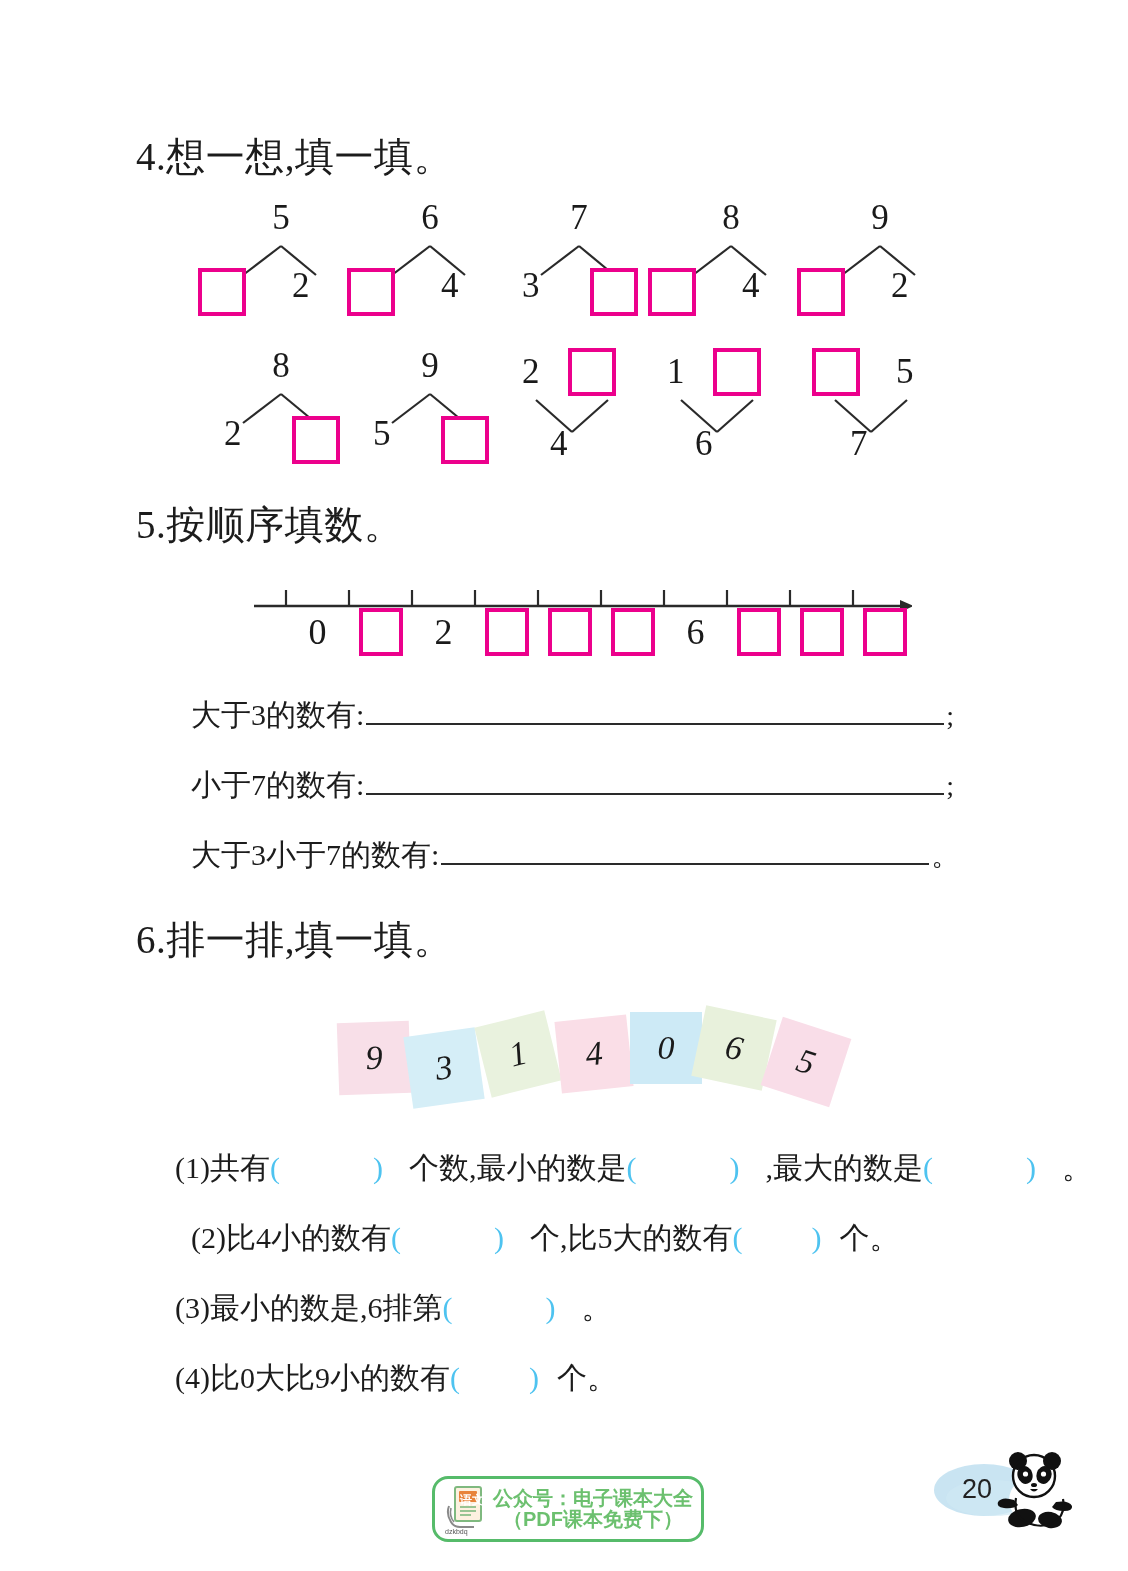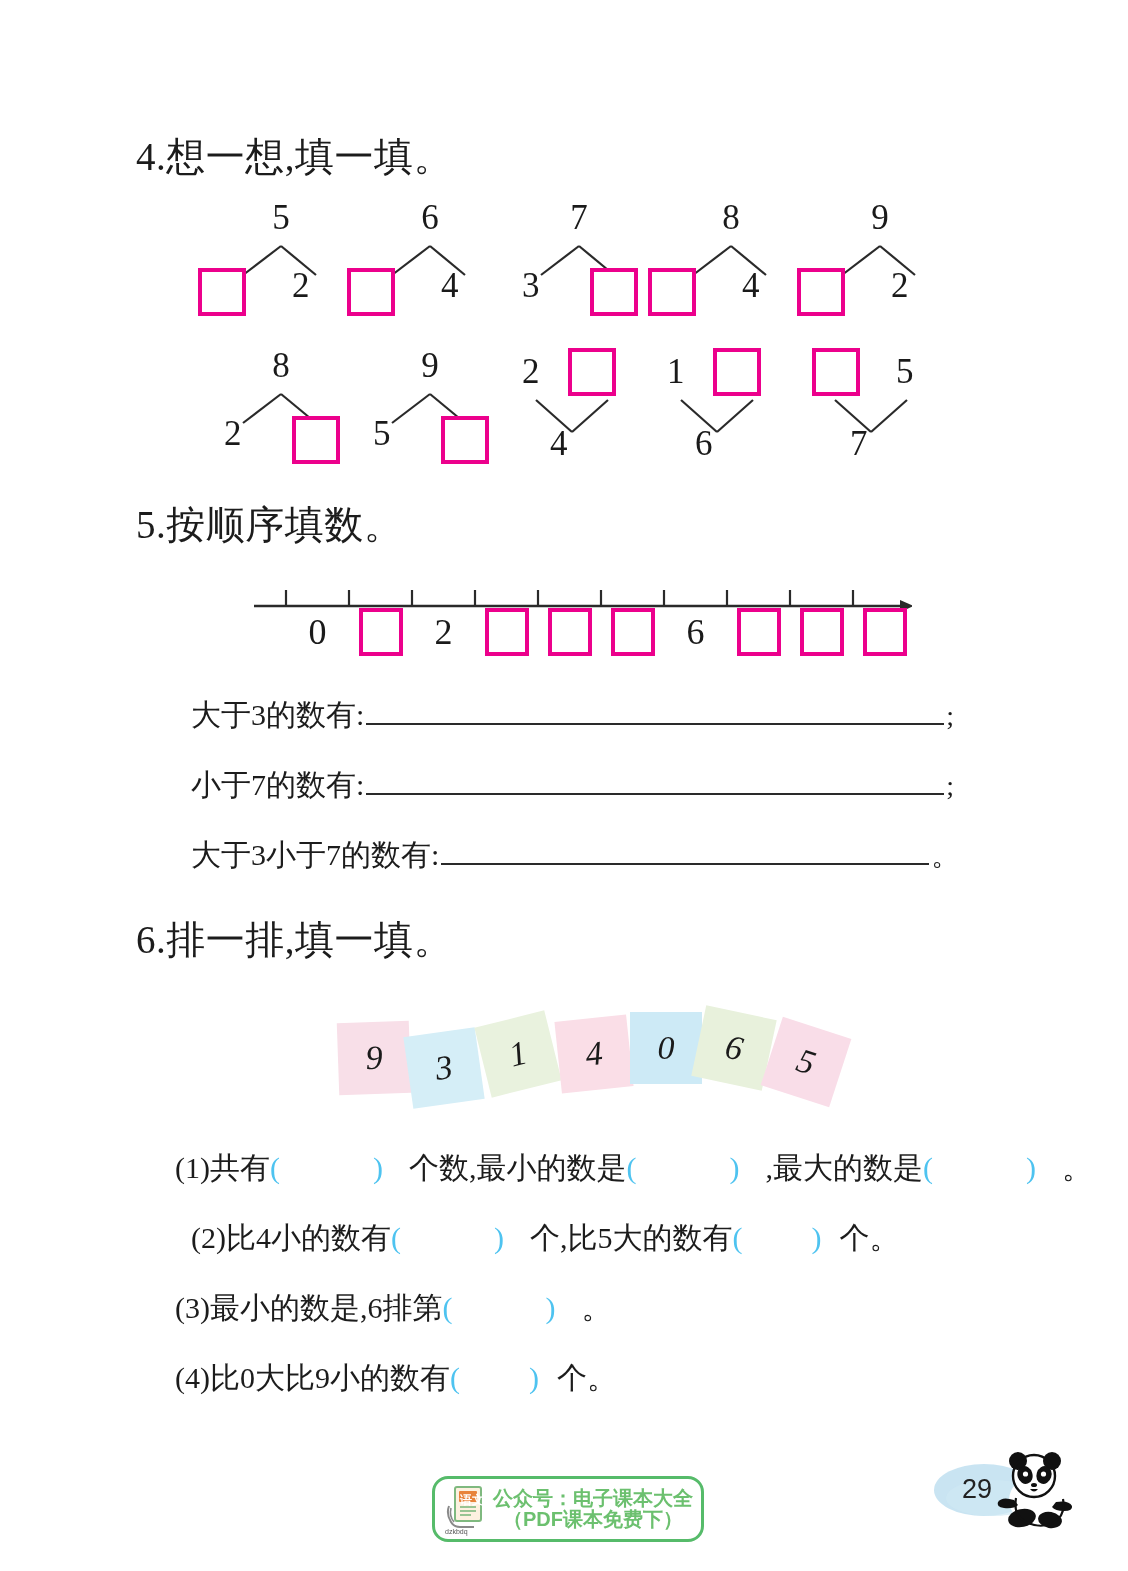--- a/index.html
+++ b/index.html
@@ -496,16 +496,16 @@
       <path d="M100 37 q4 5 8 0" fill="#111"></path>
 
       <path d="M84 48 q-12 -4 -16 2 q-2 5 6 6 q10 1 14 -3 z" fill="#111"></path>
       <path d="M126 50 q13 -2 16 4 q1 5 -8 5 q-9 0 -12 -4 z" fill="#111"></path>
 
       <ellipse cx="92" cy="66" rx="14" ry="9" fill="#111" transform="rotate(-12 92 66)"></ellipse>
       <ellipse cx="120" cy="68" rx="12" ry="8" fill="#111" transform="rotate(10 120 68)"></ellipse>
 
       <path d="M86 46 q-3 18 10 24 q14 7 27 1 q13 -7 10 -24" fill="none" stroke="#111" stroke-width="2.2"></path>
     </svg>
-    <div id="page-num">29</div>
+    <div id="page-num">20</div>
   </div>
 
 </div>
 
 </body></html>

